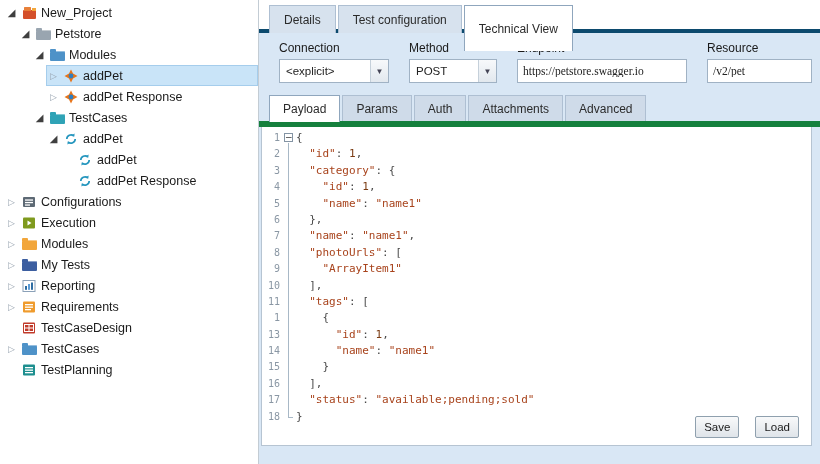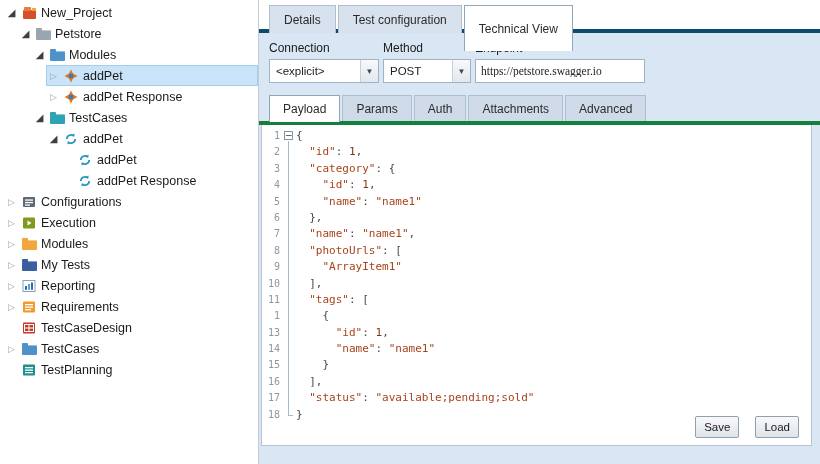--- a/index.html
+++ b/index.html
@@ -21,28 +21,28 @@
   .icon-folder::before{content:"";position:absolute;top:-2.5px;left:0;width:6px;height:3px;border-radius:1px 1px 0 0;background:var(--fc)}
 
   
   .content{flex:1;min-width:0;background:#d9e7f5;display:flex;flex-direction:column}
 
   .tabbar-top{background:#fff;border-bottom:4px solid #0c4a6e;padding:5px 0 0 10px;display:flex;gap:2px;height:33px;box-sizing:border-box}
   .tab{display:flex;align-items:center;padding:0 14px;height:28px;box-sizing:border-box;font-size:12px;color:#2b2b2b;
        background:#d7e2ee;border:1px solid #aebfd2;border-bottom:none;cursor:default;white-space:nowrap}
   .tab.active{background:#fff;border-color:#8fa6bd;height:46px;margin-bottom:-1px;position:relative;z-index:2}
 
-  .form-row{display:flex;gap:4px;padding:8px 8px 10px 10px;box-sizing:border-box}
+  .form-row{display:flex;gap:20px;padding:8px 8px 10px 20px;box-sizing:border-box}
   .field{display:flex;flex-direction:column;gap:4px;min-width:0}
   .field label{font-size:12px;color:#1a1a1a;white-space:nowrap}
   .select{height:24px;box-sizing:border-box;background:#fff;border:1px solid #a0b2c4;display:flex;align-items:center;justify-content:space-between;font-size:11.5px;color:#222;padding-left:6px;cursor:default}
   .select-arrow{width:17px;height:100%;border-left:1px solid #c5d0da;background:linear-gradient(#f7f9fb,#e2e8ee);display:flex;align-items:center;justify-content:center;font-size:8px;color:#445}
   .text-input{height:24px;box-sizing:border-box;width:100%;border:1px solid #a0b2c4;font-size:11.5px;color:#222;padding:0 5px;font-family:Liberation Serif, serif;background:#fff}
 
-  .tabbar-sub{display:flex;gap:2px;padding:2px 0 0 10px;border-bottom:4px solid #15803d}
+  .tabbar-sub{display:flex;gap:2px;padding:2px 0 0 10px;border-bottom:6px solid #15803d}
   .subtab{display:flex;align-items:center;padding:0 13px;height:26px;box-sizing:border-box;font-size:12px;color:#2b2b2b;
           background:#cfdbe9;border:1px solid #aebfd2;border-bottom:none;cursor:default;white-space:nowrap}
   .subtab.active{background:#fff;border-color:#8fa6bd;height:27px;margin-bottom:-1px;position:relative;z-index:2}
 
   .editor-wrap{flex:1;margin:0 8px 18px 2px;background:#fff;border:1px solid #b6c4d2;border-top:none;position:relative;overflow:hidden}
   .code{padding-top:3px;font-family:"DejaVu Sans Mono",monospace;font-size:11px}
   .code-line{display:flex;height:16.4px;line-height:16.4px}
   .ln{width:18px;flex:none;text-align:right;padding-right:2px;color:#8a97a4;font-size:10px}
   .fold{width:14px;flex:none;position:relative}
   .fold-mid::before{content:"";position:absolute;left:6px;top:0;bottom:0;border-left:1px solid #a8b8c6}
@@ -321,20 +321,24 @@
         <label>Method</label>
         <div class="select">
           <span>POST</span>
           <span class="select-arrow">▼</span>
         </div>
       </div>
       <div class="field" style="width:170px;flex:none">
         <label>Endpoint</label>
         <input class="text-input" type="text" value="https://petstore.swagger.io" style="">
       </div>
+      <div class="field" style="flex:1">
+        <label>Resource</label>
+        <input class="text-input" type="text" value="/v2/pet" style="">
+      </div>
     </div>
 
     <div class="tabbar-sub" id="payload-tabs">
         <div class="subtab active">Payload</div>
         <div class="subtab">Params</div>
         <div class="subtab">Auth</div>
         <div class="subtab">Attachments</div>
         <div class="subtab">Advanced</div>
       </div>
 

